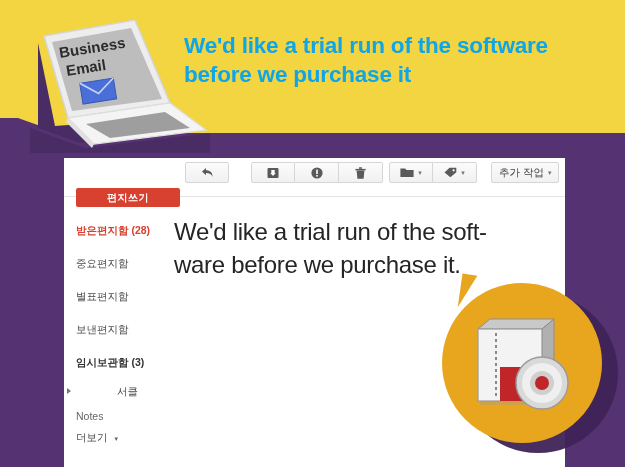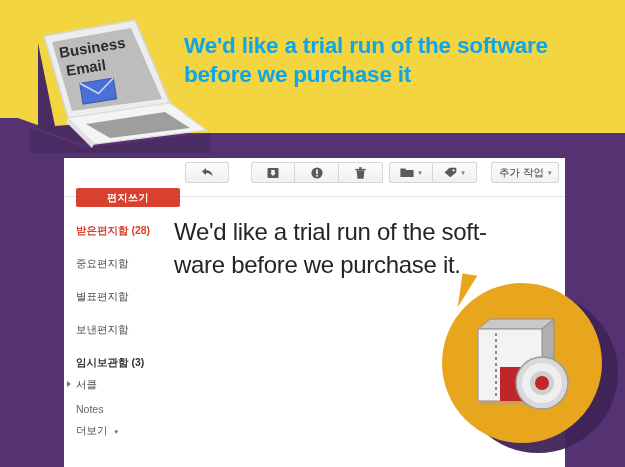--- a/index.html
+++ b/index.html
@@ -149,21 +149,22 @@
     height: 19px;
     white-space: nowrap;
     cursor: pointer;
     margin-top: 14px;
   }
   .nav-item.active { color: #D8412F; font-weight: bold; }
   .nav-item.bold   { font-weight: bold; color: #333; }
 
   .nav-item.expandable {
     position: relative;
-    margin-top: 3px;
+    margin-top: 10px;
+    text-align: center;
   }
   .nav-item.expandable .tri {
     position: absolute;
     left: -9px;
     top: 6px;
     width: 0; height: 0;
     border-left: 4px solid #777;
     border-top: 3px solid transparent;
     border-bottom: 3px solid transparent;
   }

